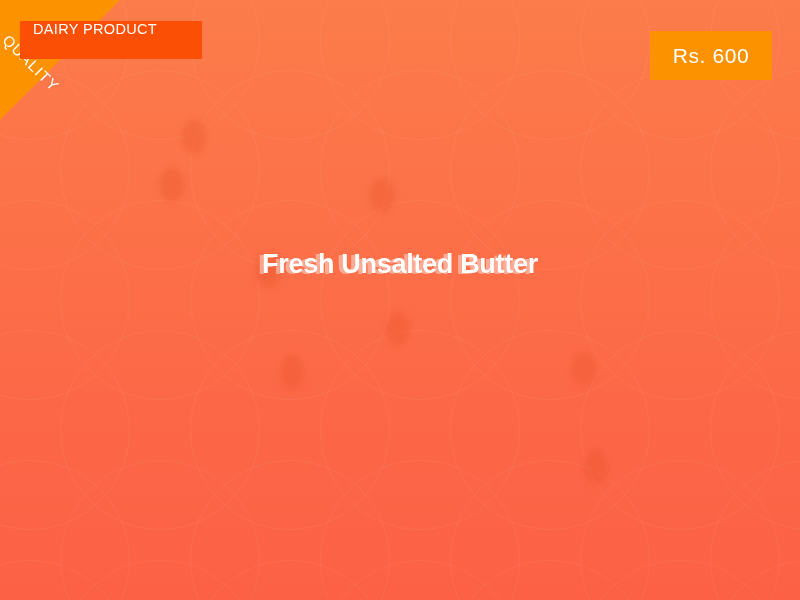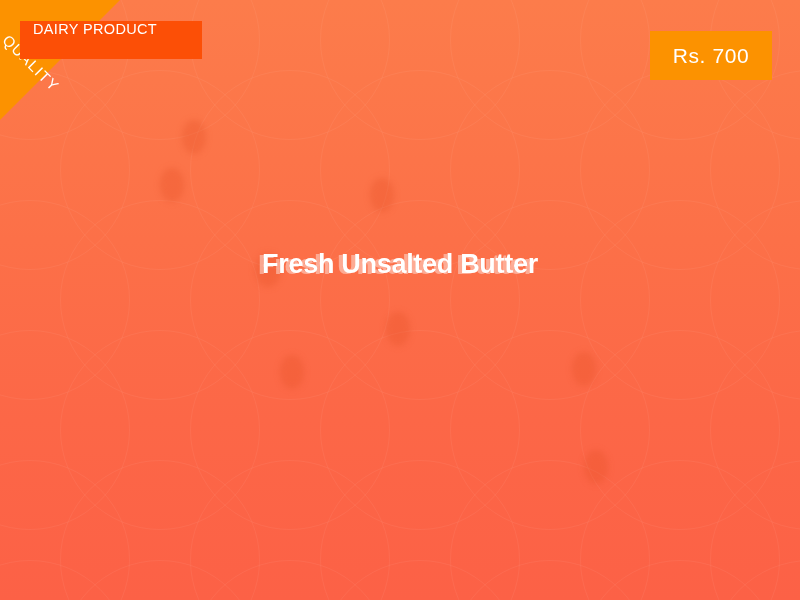--- a/index.html
+++ b/index.html
@@ -201,21 +201,21 @@
   </div>
 
   <div class="corner-triangle"></div>
   <div class="corner-label">QUALITY</div>
 
   <div class="category-badge">
     <span class="label">DAIRY PRODUCT</span>
   </div>
 
   <div class="price-badge">
-    <span class="label">Rs. 700</span>
+    <span class="label">Rs. 600</span>
   </div>
 
   <div class="product-title-wrap">
     <div class="product-title">
       <span class="product-title-ghost">Fresh Unsalted Butter</span>
       <span>Fresh Unsalted Butter</span>
     </div>
   </div>
 
 </div>

